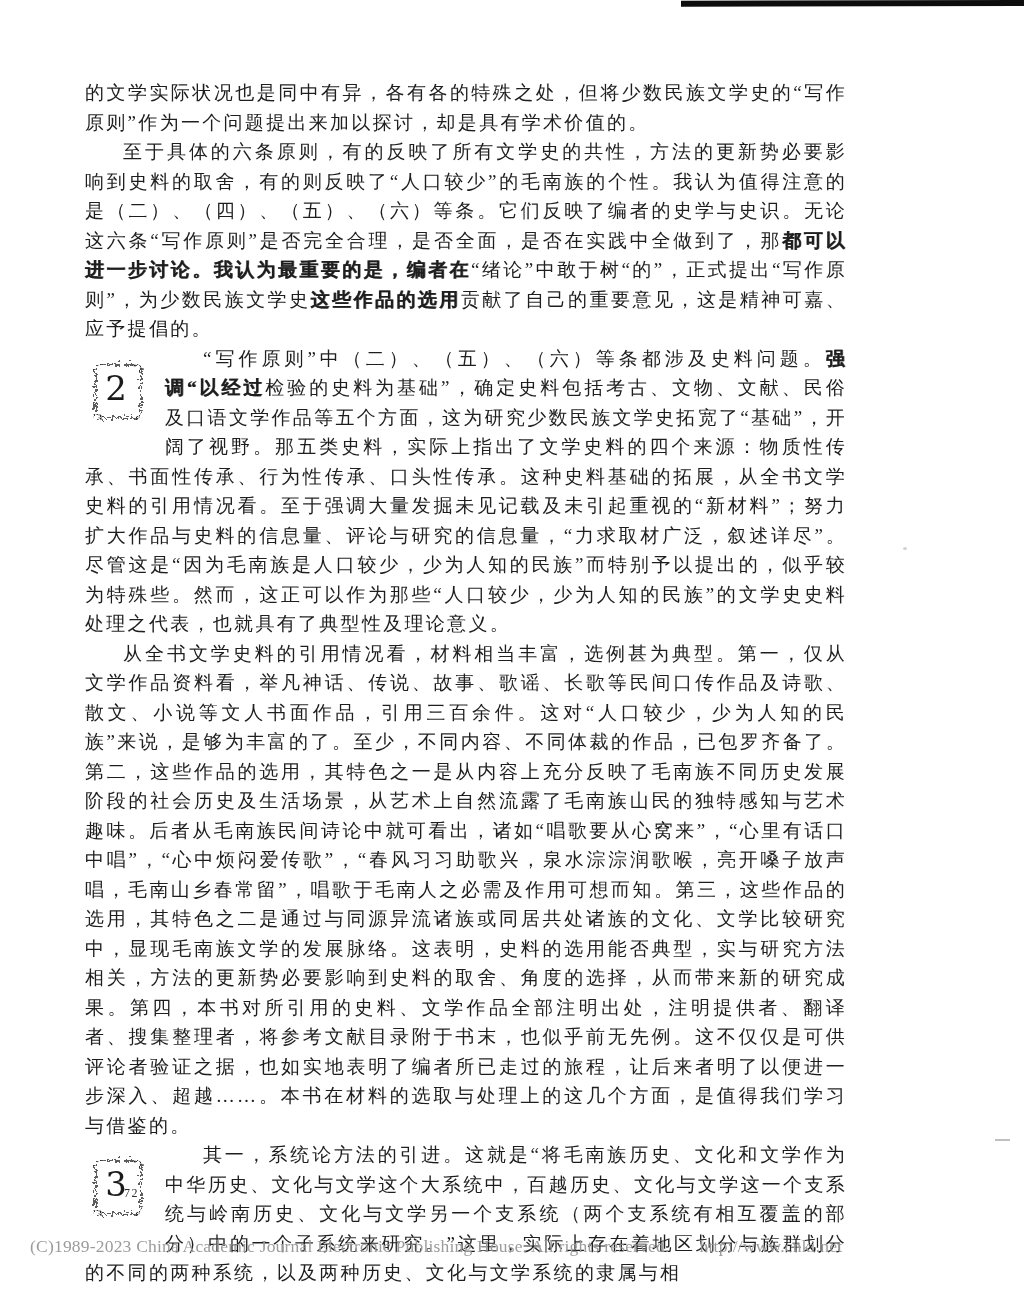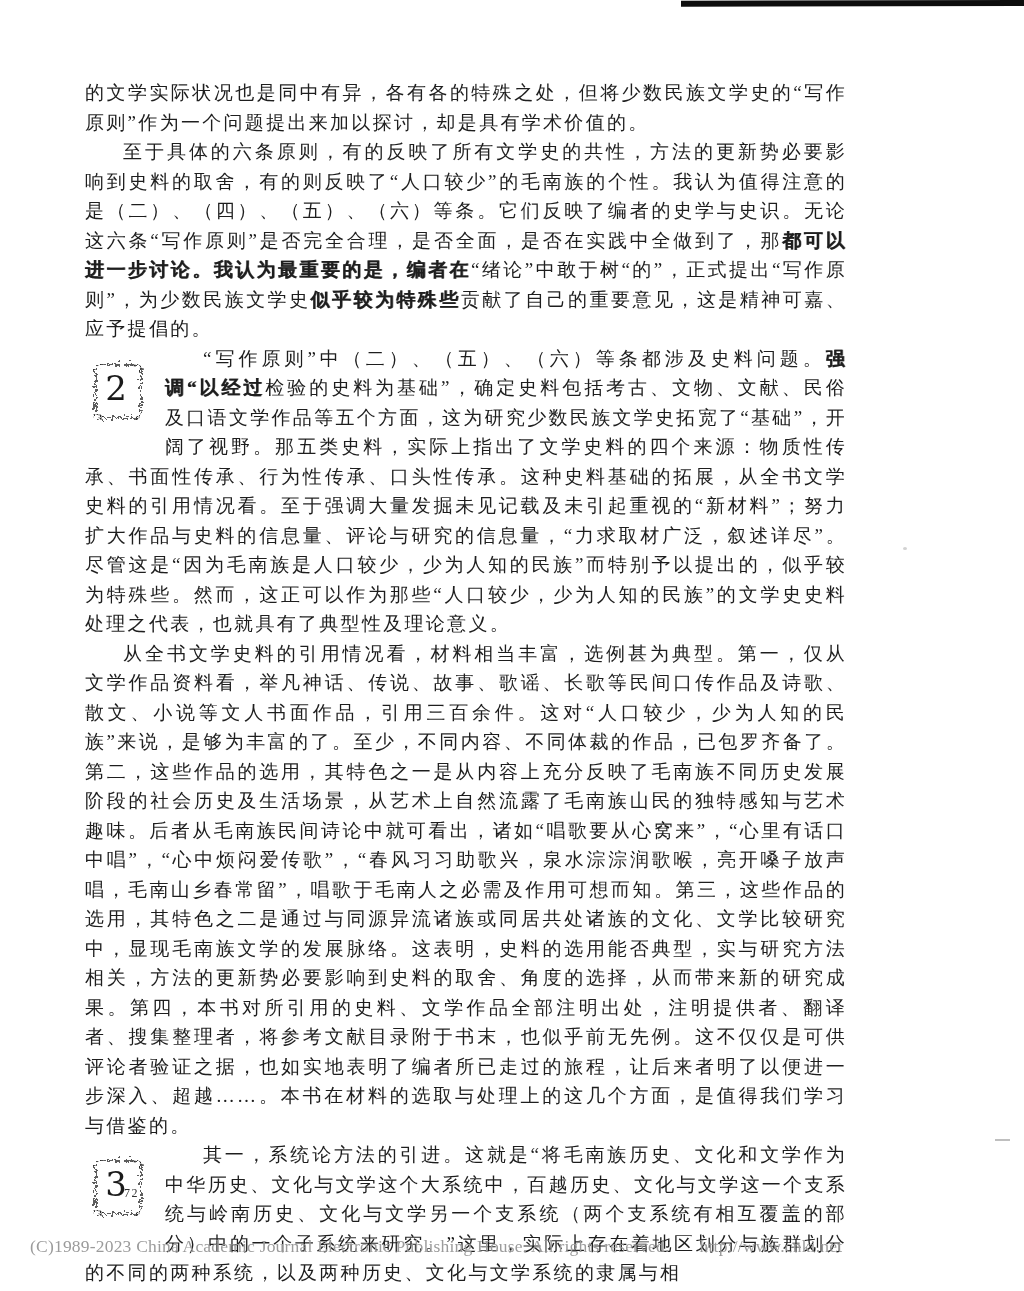--- a/index.html
+++ b/index.html
@@ -78,21 +78,21 @@
       </filter>
     </defs>
   </svg>
 
   <div class="scan-bar"></div>
   <div class="scan-speck-1"></div>
   <div class="scan-speck-2"></div>
 
   <div class="article">
       <p class="para"><span>的文学实际状况也是同中有异，各有各的特殊之处，但将少数民族文学史的“写作原则”作为一个问题提出来加以探讨，却是具有学术价值的。</span></p>
-      <p class="para indent"><span>至于具体的六条原则，有的反映了所有文学史的共性，方法的更新势必要影响到史料的取舍，有的则反映了“人口较少”的毛南族的个性。我认为值得注意的是（二）、（四）、（五）、（六）等条。它们反映了编者的史学与史识。无论这六条“写作原则”是否完全合理，是否全面，是否在实践中全做到了，那</span><span class="smudge">都可以进一步讨论。我认为最重要的是，编者在</span><span>“绪论”中敢于树“的”，正式提出“写作原则”，为少数民族文学史</span><span class="smudge">似乎较为特殊些</span><span>贡献了自己的重要意见，这是精神可嘉、应予提倡的。</span></p>
+      <p class="para indent"><span>至于具体的六条原则，有的反映了所有文学史的共性，方法的更新势必要影响到史料的取舍，有的则反映了“人口较少”的毛南族的个性。我认为值得注意的是（二）、（四）、（五）、（六）等条。它们反映了编者的史学与史识。无论这六条“写作原则”是否完全合理，是否全面，是否在实践中全做到了，那</span><span class="smudge">都可以进一步讨论。我认为最重要的是，编者在</span><span>“绪论”中敢于树“的”，正式提出“写作原则”，为少数民族文学史</span><span class="smudge">这些作品的选用</span><span>贡献了自己的重要意见，这是精神可嘉、应予提倡的。</span></p>
       <p class="para indent"><span class="section-box">
           <svg viewBox="0 0 74 86" width="74" height="86">
             <rect x="14" y="15" width="46" height="54" rx="7" fill="none" stroke="#2a2a2a" stroke-width="1.5" filter="url(#squiggle)"></rect>
           </svg>
           <span class="section-num">2</span>
         </span><span>“写作原则”中（二）、（五）、（六）等条都涉及史料问题。</span><span class="smudge">强调“以经过</span><span>检验的史料为基础”，确定史料包括考古、文物、文献、民俗及口语文学作品等五个方面，这为研究少数民族文学史拓宽了“基础”，开阔了视野。那五类史料，实际上指出了文学史料的四个来源：物质性传承、书面性传承、行为性传承、口头性传承。这种史料基础的拓展，从全书文学史料的引用情况看。至于强调大量发掘未见记载及未引起重视的“新材料”；努力扩大作品与史料的信息量、评论与研究的信息量，“力求取材广泛，叙述详尽”。尽管这是“因为毛南族是人口较少，少为人知的民族”而特别予以提出的，似乎较为特殊些。然而，这正可以作为那些“人口较少，少为人知的民族”的文学史史料处理之代表，也就具有了典型性及理论意义。</span></p>
       <p class="para indent"><span>从全书文学史料的引用情况看，材料相当丰富，选例甚为典型。第一，仅从文学作品资料看，举凡神话、传说、故事、歌谣、长歌等民间口传作品及诗歌、散文、小说等文人书面作品，引用三百余件。这对“人口较少，少为人知的民族”来说，是够为丰富的了。至少，不同内容、不同体裁的作品，已包罗齐备了。第二，这些作品的选用，其特色之一是从内容上充分反映了毛南族不同历史发展阶段的社会历史及生活场景，从艺术上自然流露了毛南族山民的独特感知与艺术趣味。后者从毛南族民间诗论中就可看出，诸如“唱歌要从心窝来”，“心里有话口中唱”，“心中烦闷爱传歌”，“春风习习助歌兴，泉水淙淙润歌喉，亮开嗓子放声唱，毛南山乡春常留”，唱歌于毛南人之必需及作用可想而知。第三，这些作品的选用，其特色之二是通过与同源异流诸族或同居共处诸族的文化、文学比较研究中，显现毛南族文学的发展脉络。这表明，史料的选用能否典型，实与研究方法相关，方法的更新势必要影响到史料的取舍、角度的选择，从而带来新的研究成果。第四，本书对所引用的史料、文学作品全部注明出处，注明提供者、翻译者、搜集整理者，将参考文献目录附于书末，也似乎前无先例。这不仅仅是可供评论者验证之据，也如实地表明了编者所已走过的旅程，让后来者明了以便进一步深入、超越……。本书在材料的选取与处理上的这几个方面，是值得我们学习与借鉴的。</span></p>
       <p class="para indent"><span class="section-box">
           <svg viewBox="0 0 74 86" width="74" height="86">
             <rect x="14" y="15" width="46" height="54" rx="7" fill="none" stroke="#2a2a2a" stroke-width="1.5" filter="url(#squiggle)"></rect>

